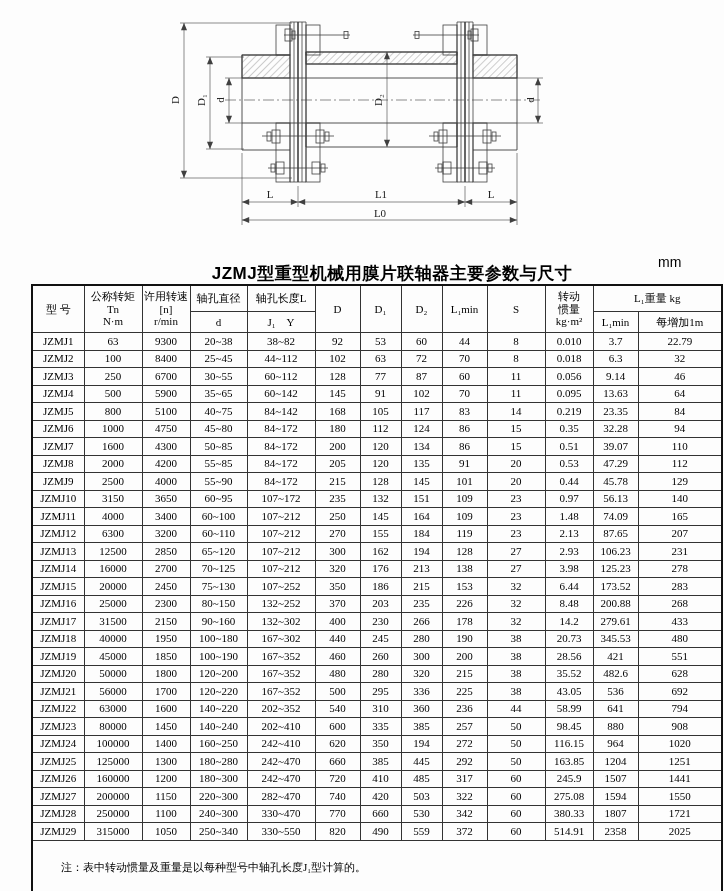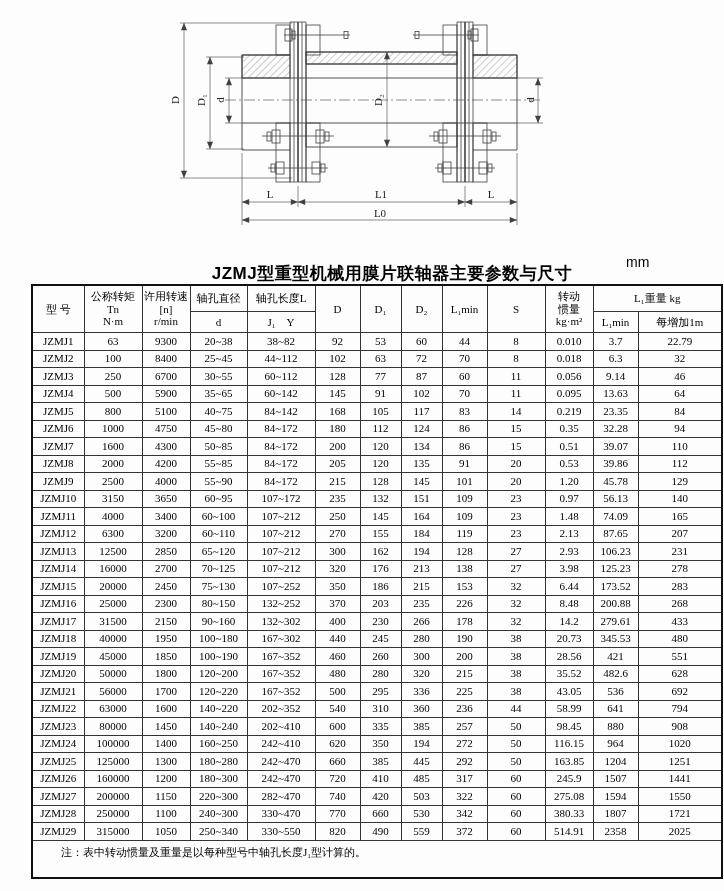--- a/index.html
+++ b/index.html
@@ -2,33 +2,33 @@
 <html><head>
 <meta charset="utf-8">
 <style>
   html,body{margin:0;padding:0;background:#e8e8e8;}
   .page{position:relative;width:724px;height:891px;background:#fdfdfd;overflow:hidden;
         font-family:"Liberation Serif", serif;color:#000;}
   svg.drawing{position:absolute;top:0;left:0;}
   .title-row{position:absolute;top:249px;left:58px;width:668px;text-align:center;}
   .title-row h1{display:inline-block;margin:13px;font-family:"Liberation Sans", sans-serif;
                 font-size:17px;font-weight:bold;letter-spacing:0.5px;}
-  .unit{position:absolute;top:254px;left:626px;font-family:"Liberation Sans", sans-serif;
+  .unit{position:absolute;top:254px;left:658px;font-family:"Liberation Sans", sans-serif;
         font-size:14px;}
   table.params{position:absolute;top:284px;left:31px;width:690px;border-collapse:collapse;
         table-layout:fixed;border:2px solid #111;}
   table.params th, table.params td{border:1px solid #333;padding:0;text-align:center;
         font-weight:normal;font-size:11px;line-height:1.15;overflow:hidden;white-space:nowrap;}
   table.params thead th{font-size:11px;}
   table.params thead .ln{display:block;line-height:12.5px;font-family:Liberation Serif, serif;}
   table.params thead tr.h1 th{height:25px;}
   table.params thead tr.h2 th{height:20px;}
   table.params tbody td{height:16.5px;}
   table.params td.note-cell{height:31px;text-align:left;vertical-align:top;
-        padding:5px 0 0 28px;font-size:11px;border-top:1px solid #333;}
+        padding:20px 0 0 28px;font-size:11px;border-top:1px solid #333;}
 </style>
 </head>
 <body>
 
 <div class="page">
 
   <svg class="drawing" width="724" height="248" viewBox="0 0 724 248">
     <defs>
       <marker id="arw" markerUnits="userSpaceOnUse" markerWidth="10" markerHeight="8" viewBox="0 0 10 10" refX="9.5" refY="5" orient="auto-start-reverse">
         <path d="M0.5,1.2 L9.5,5 L0.5,8.8 z" fill="#404040"></path>
@@ -337,35 +337,35 @@
           <td>2000</td>
           <td>4200</td>
           <td>55~85</td>
           <td>84~172</td>
           <td>205</td>
           <td>120</td>
           <td>135</td>
           <td>91</td>
           <td>20</td>
           <td>0.53</td>
-          <td>39.86</td>
+          <td>47.29</td>
           <td>112</td>
         </tr>
         <tr>
           <td>JZMJ9</td>
           <td>2500</td>
           <td>4000</td>
           <td>55~90</td>
           <td>84~172</td>
           <td>215</td>
           <td>128</td>
           <td>145</td>
           <td>101</td>
           <td>20</td>
-          <td>1.20</td>
+          <td>0.44</td>
           <td>45.78</td>
           <td>129</td>
         </tr>
         <tr>
           <td>JZMJ10</td>
           <td>3150</td>
           <td>3650</td>
           <td>60~95</td>
           <td>107~172</td>
           <td>235</td>

